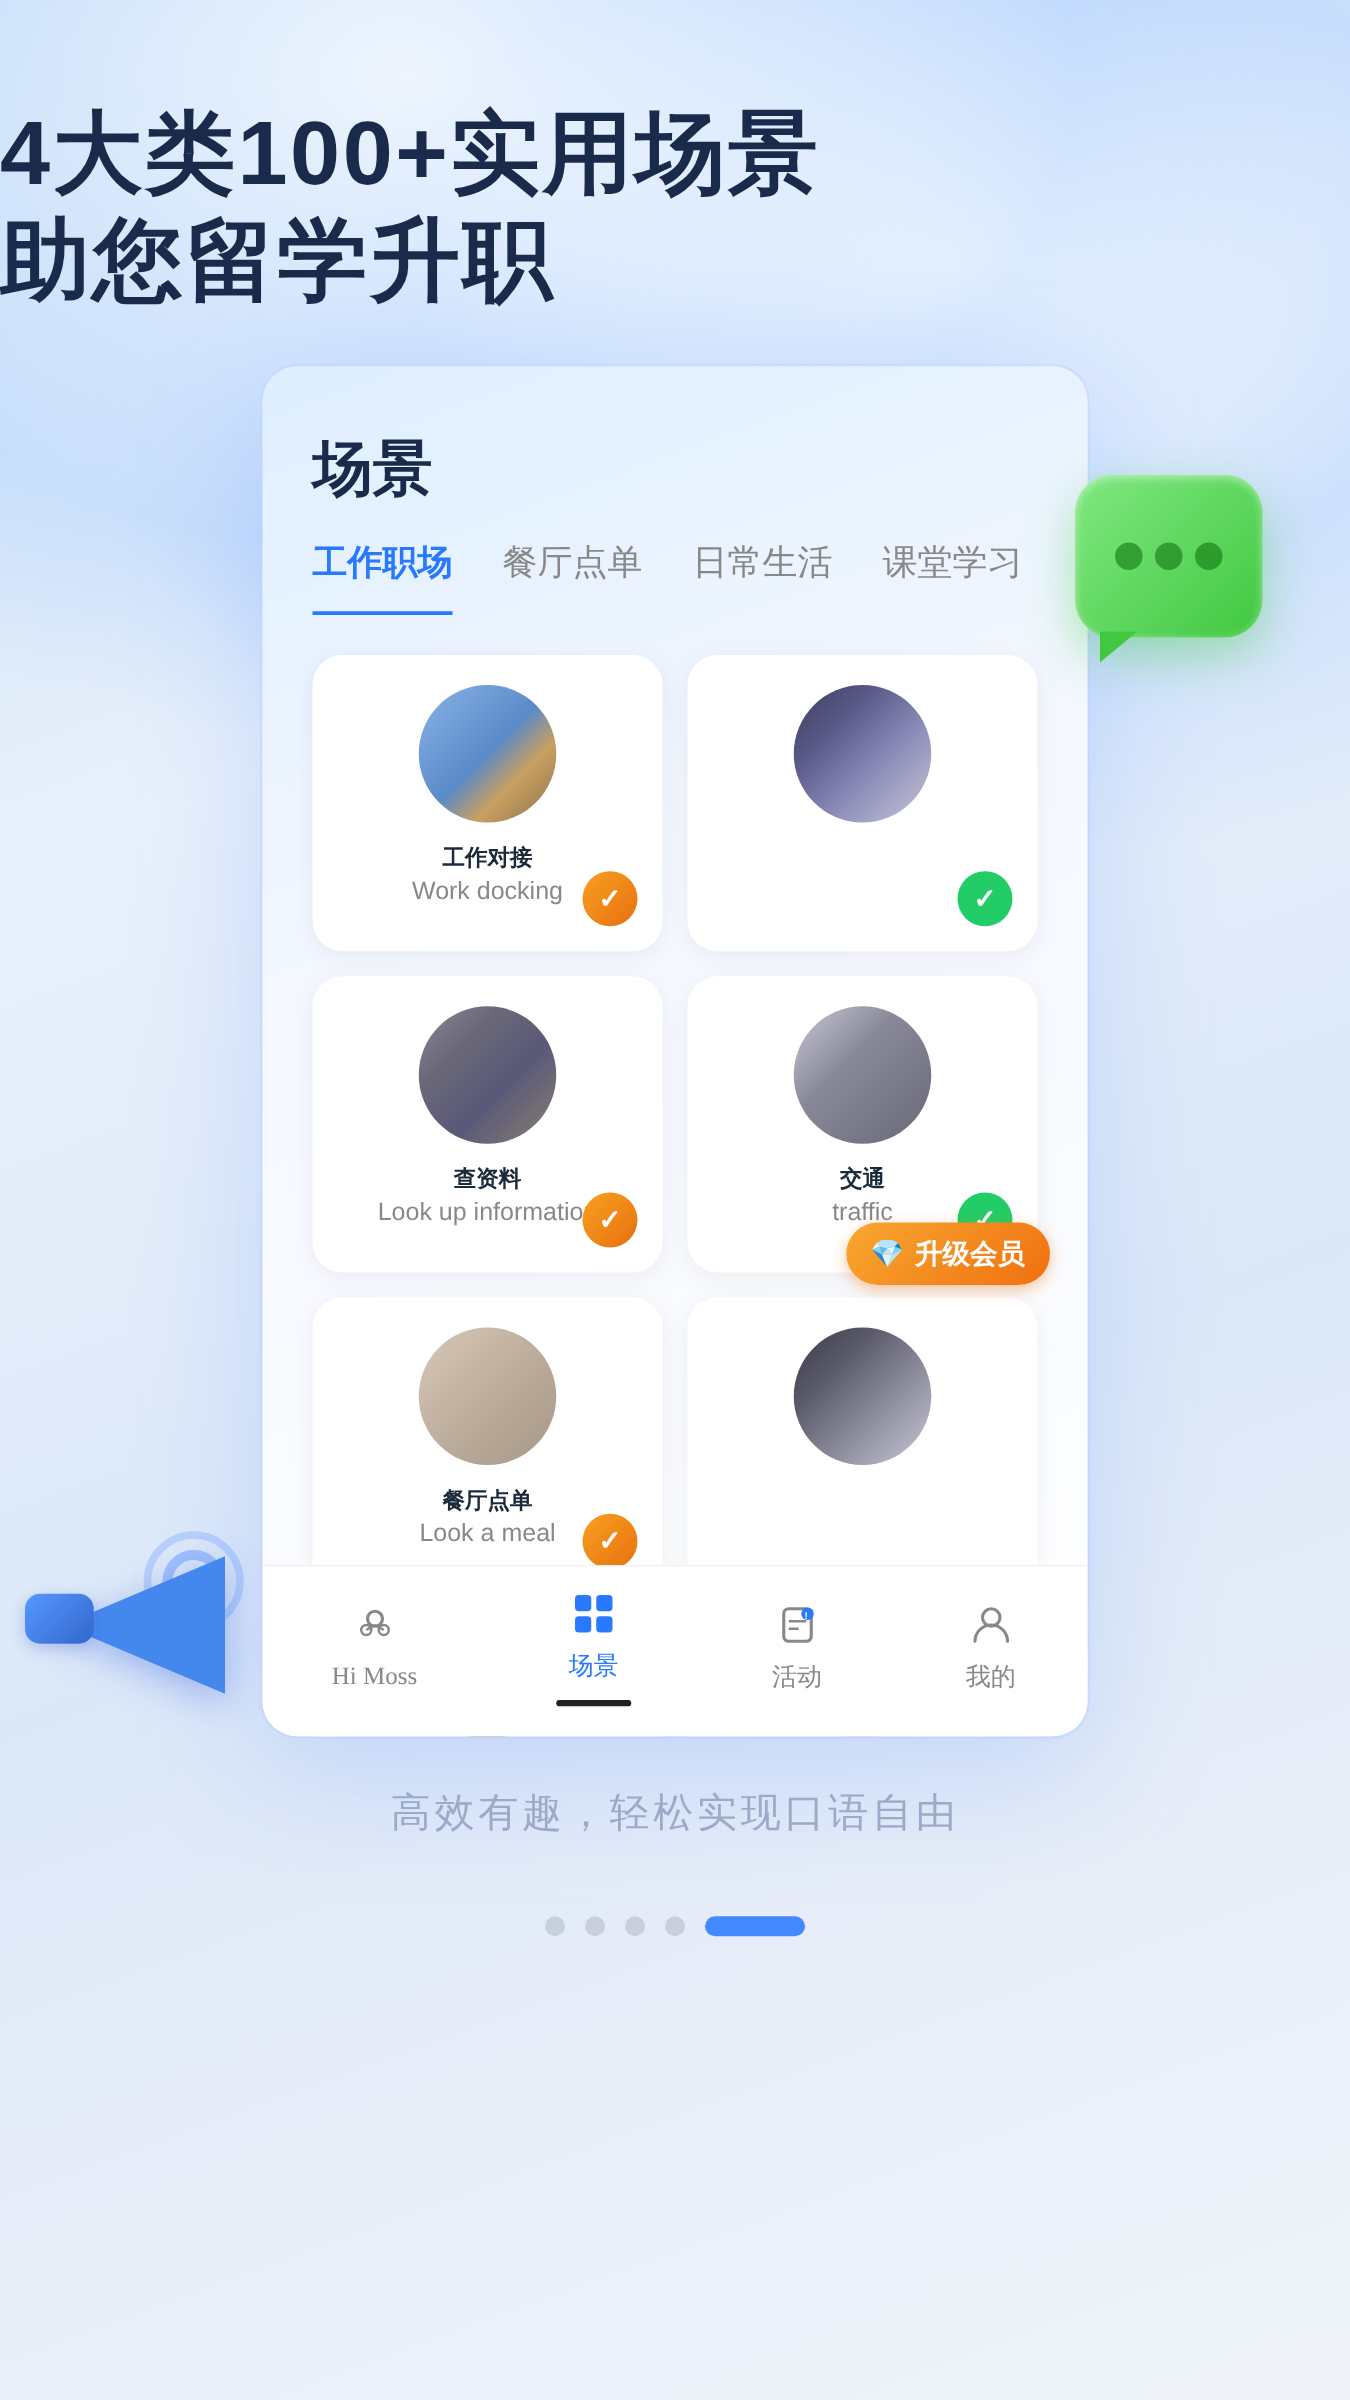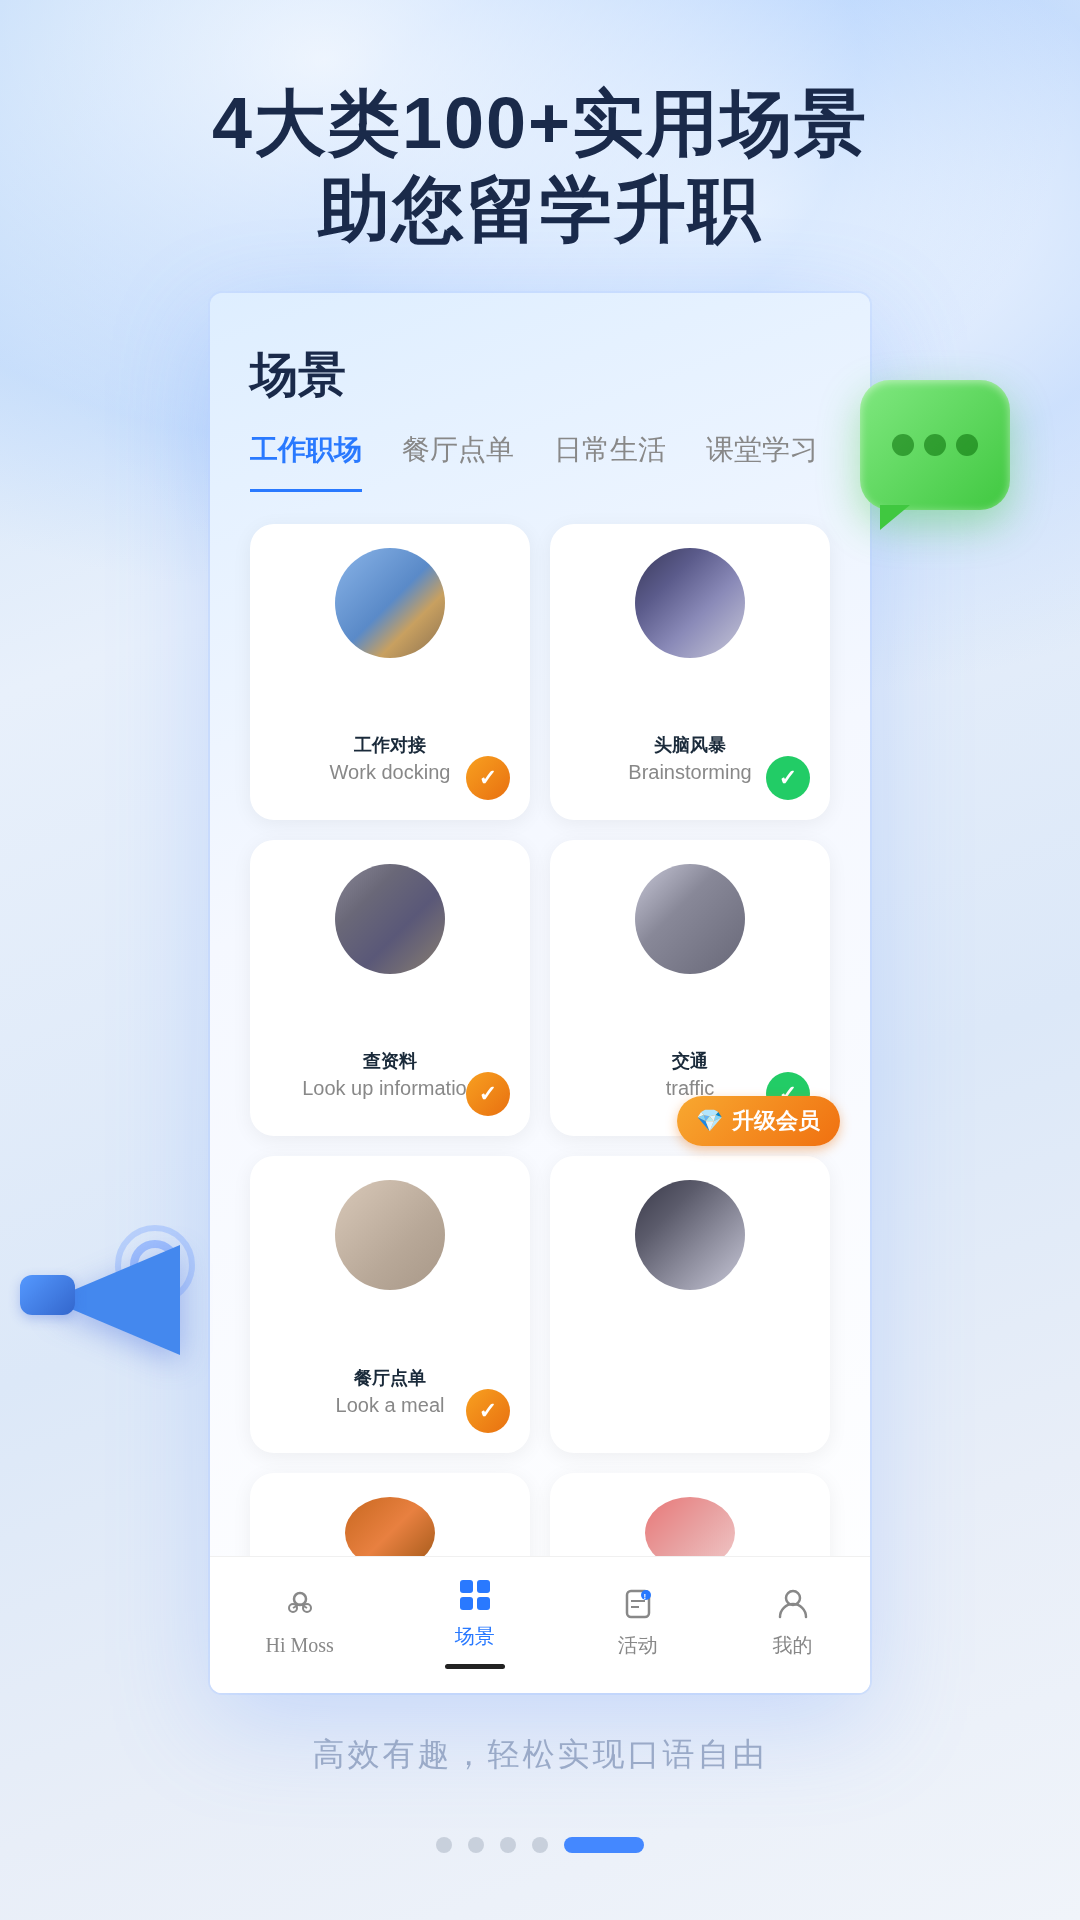--- a/index.html
+++ b/index.html
@@ -26,21 +26,21 @@
       top: 0; left: 0; right: 0;
       height: 600px;
       background: radial-gradient(ellipse at 30% 10%, rgba(255,255,255,0.7) 0%, rgba(160,200,255,0.3) 50%, transparent 70%);
       pointer-events: none;
     }
 
     
     .header-section {
       position: relative;
       z-index: 10;
-      text-align: center;
+      text-align: left;
       padding-top: 80px;
       padding-bottom: 40px;
     }
     .header-title {
       font-size: 72px;
       font-weight: 900;
       color: #1a2a4a;
       line-height: 1.2;
       letter-spacing: 2px;
     }
@@ -48,23 +48,23 @@
     
     .phone-container {
       position: relative;
       z-index: 10;
       display: flex;
       justify-content: center;
       align-items: flex-start;
     }
     .phone-mockup {
       width: 660px;
-      height: 1400px;
+      height: 1096px;
       background: white;
-      border-radius: 12px;
+      border-radius: 28px;
       box-shadow: 0 30px 100px rgba(100,150,255,0.25), 0 0 0 2px rgba(200,220,255,0.5);
       overflow: hidden;
       position: relative;
       background: linear-gradient(160deg, #deeeff 0%, #f5f8ff 40%, #ffffff 100%);
     }
 
     
     .phone-inner {
       padding: 50px 40px 0 40px;
       height: 100%;
@@ -459,24 +459,20 @@
             <div class="scene-name-cn">工作对接</div>
             <div class="scene-name-en">Work docking</div>
           </div>
           <div class="badge-icon badge-gold">
             <span class="badge-icon-inner">✓</span>
           </div>
         </div>
 
         <div class="scene-card">
           <div class="scene-avatar img-brain"></div>
-          <div class="scene-text">
-            <div class="scene-name-cn">头脑风暴</div>
-            <div class="scene-name-en">Brainstorming</div>
-          </div>
           <div class="badge-icon badge-green">
             <span class="badge-icon-inner">✓</span>
           </div>
         </div>
 
         <div class="scene-card">
           <div class="scene-avatar img-lookup"></div>
           <div class="scene-text">
             <div class="scene-name-cn">查资料</div>
             <div class="scene-name-en">Look up information</div>

